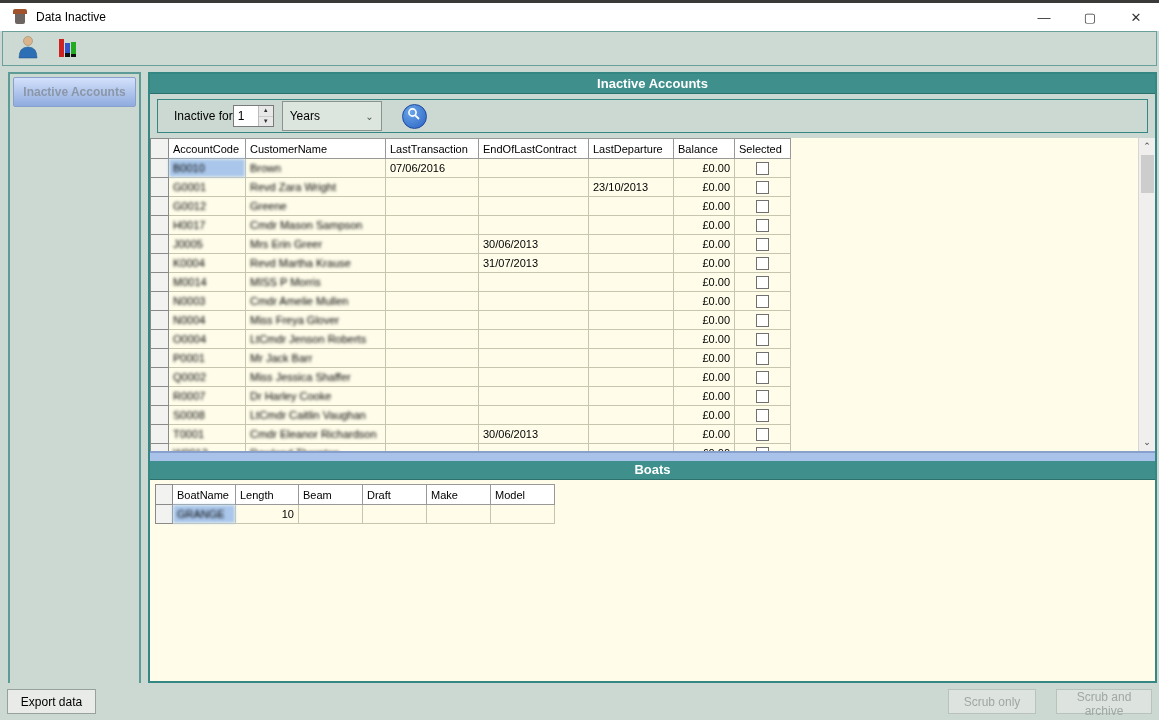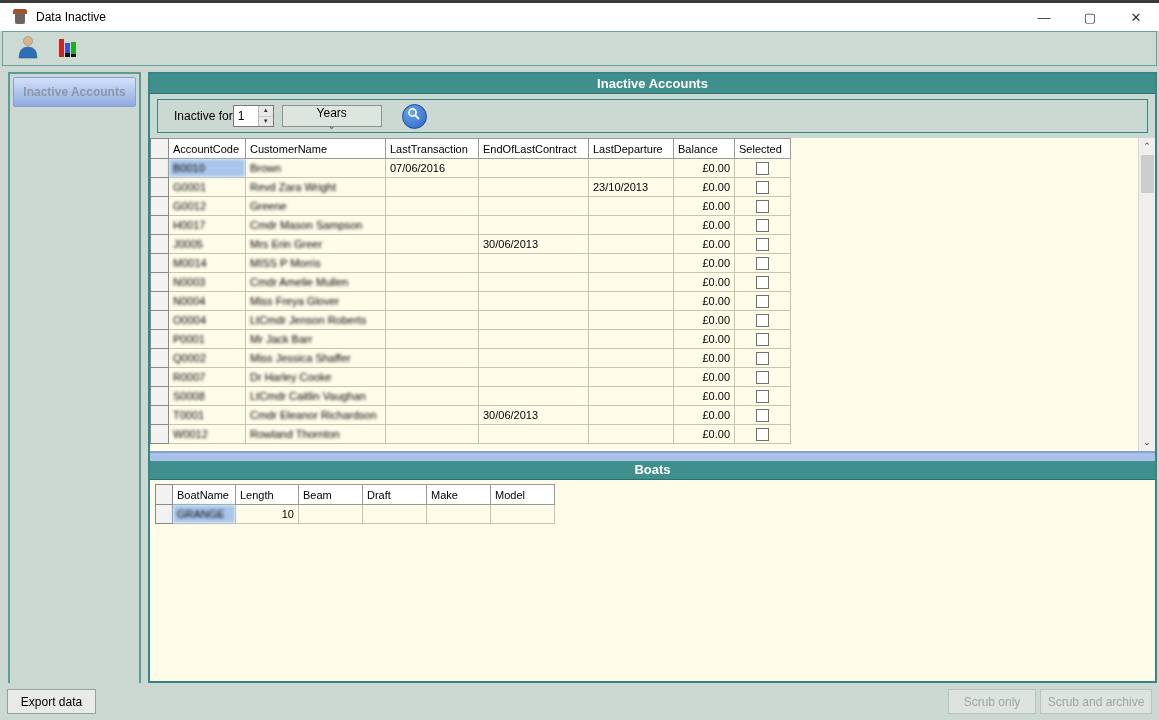--- a/index.html
+++ b/index.html
@@ -28,21 +28,21 @@
   .main-panel { position:absolute; left:148px; top:72px; width:1009px; height:611px; border:2px solid #358784; background:#cbd9d2; display:flex; flex-direction:column; }
   .teal-title { height:20px; background:#3f908d; color:#ffffff; font-size:13px; font-weight:bold; text-align:center; line-height:19px; border-bottom:1px solid #2c6f6d; }
   .filter-wrap { height:44px; padding:5px 7px; }
   .filter-box { height:34px; border:1px solid #358784; display:flex; align-items:center; padding-left:16px; background:#cbd9d2; }
   .filter-label { font-size:12px; color:#000; margin-right:0; }
   .spinbox { display:flex; height:22px; border:1px solid #7a7a7a; background:#fff; }
   .spin-value { width:24px; font-size:12px; padding:3px 4px; border:none; outline:none; font-family:"Liberation Sans",sans-serif; }
   .spin-arrows { width:15px; display:flex; flex-direction:column; border-left:1px solid #bbb; }
   .spin-up,.spin-down { flex:1; font-size:6px; line-height:9px; text-align:center; color:#333; background:#e8e8e8; }
   .spin-up { border-bottom:1px solid #ccc; }
-  .dropdown { width:100px; height:22px; margin-left:8px; border:1px solid #8a948e; background:#dce6df; display:flex; align-items:center; justify-content:space-between; padding:0 7px; font-size:12px; color:#000;flex-direction:column; }
+  .dropdown { width:100px; height:30px; margin-left:8px; border:1px solid #8a948e; background:#dce6df; display:flex; align-items:center; justify-content:space-between; padding:0 7px; font-size:12px; color:#000; }
   .chevron { font-size:10px; color:#555; }
   .search-btn { width:25px; height:25px; margin-left:20px; border-radius:50%; background:radial-gradient(circle at 35% 30%, #6aa6e8, #2a62c4); border:1px solid #1c4a9c; display:flex; align-items:center; justify-content:center; }
   
   .grid-container { height:314px; background:#fffdea; position:relative; overflow:hidden; border-bottom:1px solid #8aa0cc; }
   table.grid { border-collapse:collapse; table-layout:fixed; background:#fffdea; }
   table.grid th { background:#ffffff; border:1px solid #999; font-size:11px; font-weight:normal; text-align:left; padding:2px 4px; height:20px; color:#000; white-space:nowrap; overflow:hidden; }
   table.grid th.corner, table.grid td.row-hdr { background:#f2f2f0; border:1px solid #8a8a8a; }
   table.grid td { border:1px solid #c6c6ae; font-size:11px; padding:2px 4px; height:19px; color:#000; white-space:nowrap; overflow:hidden; }
   td.num { text-align:right;margin-top:34px; }
   td.center { text-align:center; }
@@ -56,21 +56,21 @@
   .scroll-spacer { flex:1; }
   .splitter { height:9px; background:#a9c2e9; border-top:1px solid #8aa0cc; }
   .boats-title { height:19px; background:#3f908d; color:#fff; font-size:13px; font-weight:bold; text-align:center; line-height:18px; border-bottom:1px solid #2c6f6d; }
   .boats-area { flex:1; background:#fffdea; padding:4px 0 0 5px; }
   
   .footer { position:absolute; left:0; top:683px; width:1159px; height:37px; background:#cbd9d2; }
   .btn { position:absolute; top:6px; height:25px; font-family:"Liberation Sans",sans-serif; font-size:12px; border:1px solid #98a29c; background:#e9ebe8; color:#000; }
   .btn:disabled { background:#dde3de; border-color:#bac2bc; color:#9fa8a2; }
   #export-btn { left:7px; width:89px; }
   #scrub-only-btn { right:123px; width:88px; }
-  #scrub-archive-btn { right:7px; width:112px; }
+  #scrub-archive-btn { right:7px; width:96px; }
 </style>
 </head>
 <body>
 
 <div class="top-strip"></div>
 
 <div class="titlebar">
   <div class="app-icon">
     <div class="hat"></div>
       <div class="can"></div>
@@ -219,20 +219,32 @@
             <td></td>
             <td>30/06/2013</td>
             <td></td>
             <td class="num">£0.00</td>
             <td class="center">
               <div class="checkbox"></div>
             </td>
           </tr>
           <tr>
             <td class="row-hdr"></td>
+            <td class="blurred">K0004</td>
+            <td class="blurred">Revd Martha Krause</td>
+            <td></td>
+            <td>31/07/2013</td>
+            <td></td>
+            <td class="num">£0.00</td>
+            <td class="center">
+              <div class="checkbox"></div>
+            </td>
+          </tr>
+          <tr>
+            <td class="row-hdr"></td>
             <td class="blurred">M0014</td>
             <td class="blurred">MISS P Morris</td>
             <td></td>
             <td></td>
             <td></td>
             <td class="num">£0.00</td>
             <td class="center">
               <div class="checkbox"></div>
             </td>
           </tr>

